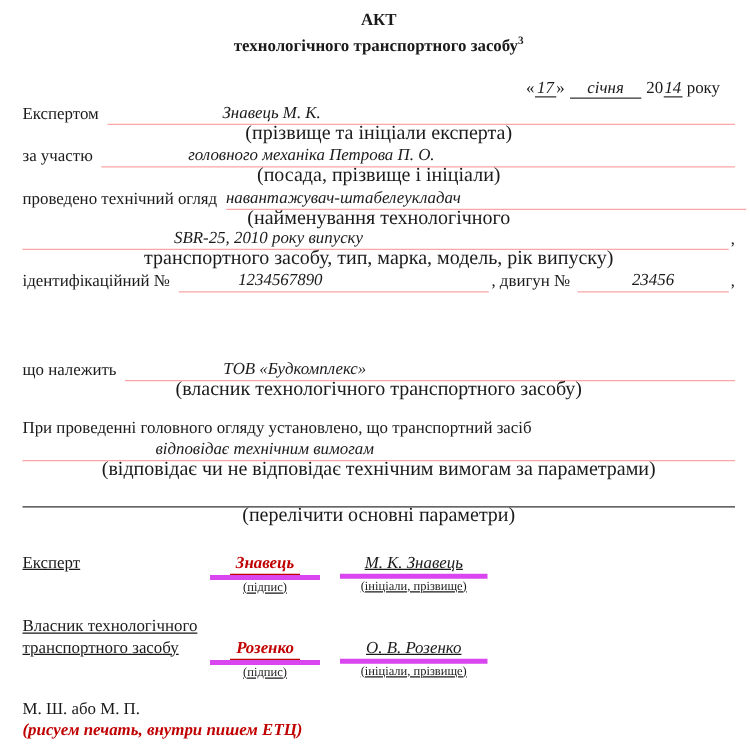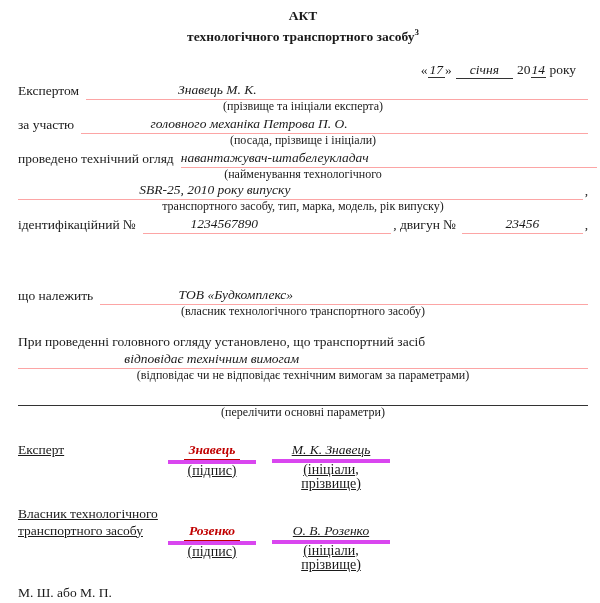--- a/index.html
+++ b/index.html
@@ -21,21 +21,21 @@
   .date-day { padding:0 2px; }
   .date-month { display:inline-block; padding:0 14px; margin:0 4px; }
   .date-year { padding:0 1px; }
 
   
   .row { display:flex; align-items:flex-end; line-height:18px; }
   .lbl { white-space:nowrap; padding-right:7px; }
   .line { flex:1; border-bottom:1px solid #fca5a5; text-align:center; min-height:18px; }
   .val { font-style:italic; white-space:nowrap; }
   .comma { padding-left:2px; }
-  .caption { font-size:12px; text-align:center; line-height:13px; color:#1a1a1a; }
+  .caption { font-size:16px; text-align:center; line-height:13px; color:#1a1a1a; }
 
   .mt14 { margin-top:2px; }
   .mt12 { margin-top:12px; }
   .pr-expert       { padding-right:42%; }
   .pr-participant  { padding-right:30%; }
   .pr-inspection   { padding-right:40%; }
   .pr-vehicle      { padding-right:30%; }
   .pr-id           { padding-right:15%; }
   .pr-owner        { padding-right:38%;margin-top:40px; }
   .pr-conclusion   { padding-right:32%; }
@@ -53,21 +53,21 @@
   .sig-col { text-align:center; }
   .sig-col1 { width:88px; }
   .sig-col2 { width:118px; margin-left:16px; }
   .sig-shift { margin-top:17px; }
   .sig-line { border-bottom:4px solid #d946ef; min-height:18px; line-height:18px; }
   .sig-red {
     color:#c00000; font-weight:bold; font-style:italic;
     display:inline-block; border-bottom:1.5px solid #c00000; padding:0 5px;
   }
   .sig-name { font-style:italic; white-space:nowrap;margin-top:44px; }
-  .sig-cap { font-size:14px; line-height:14px; }
+  .sig-cap { font-size:10px; line-height:14px; }
 
   
   .seal { margin-top:12px; line-height:17px; }
   .seal-note { color:#c00000; font-weight:bold; font-style:italic; line-height:17px; }
 </style>
 </head>
 <body>
 
 <div class="doc">
 

